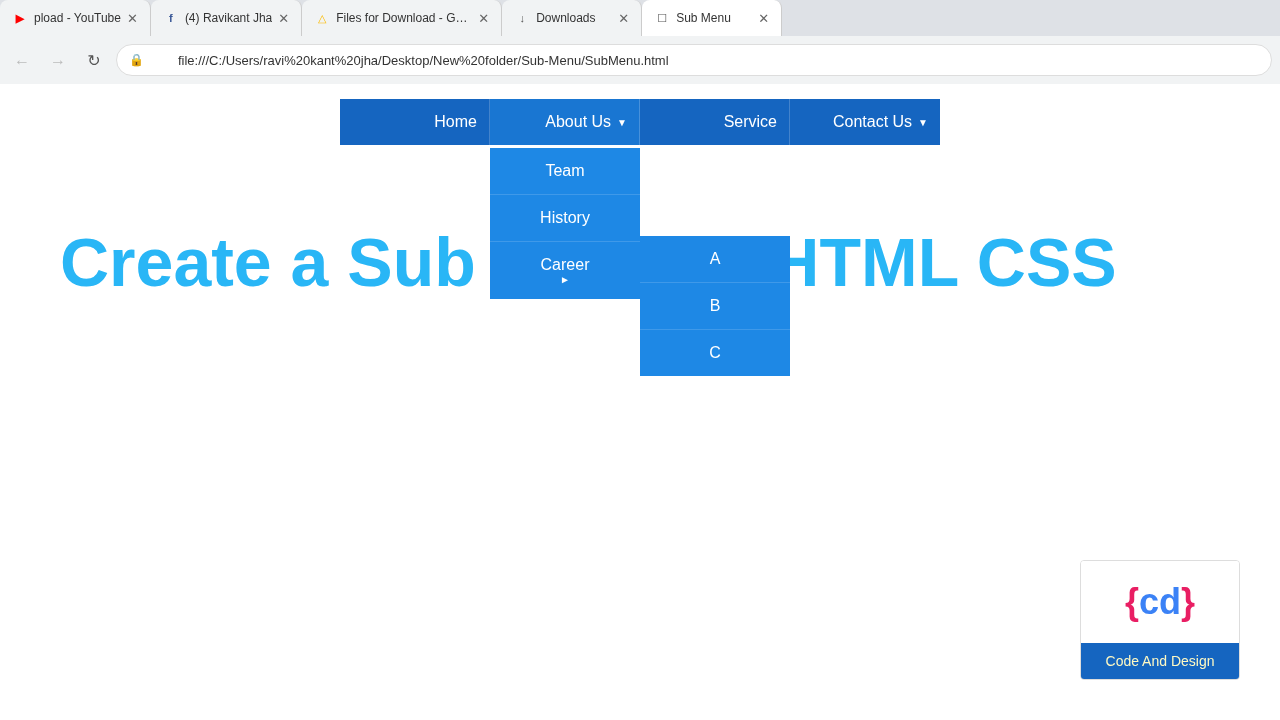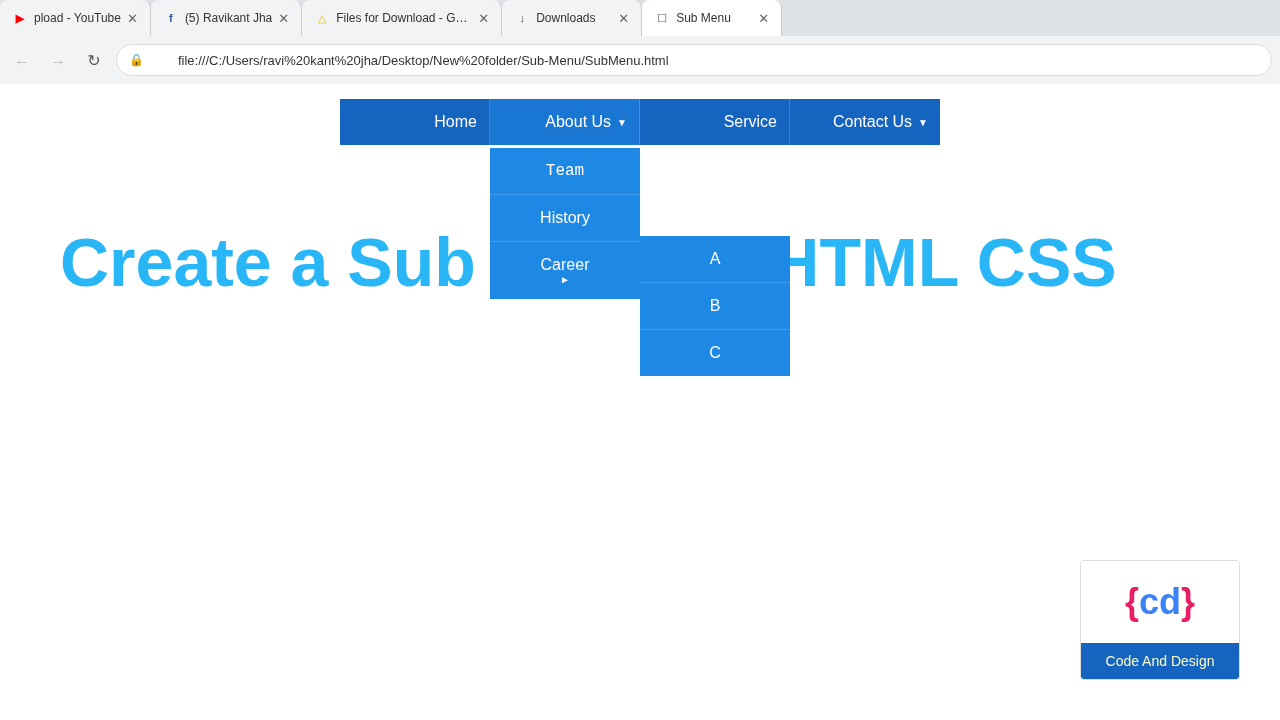--- a/index.html
+++ b/index.html
@@ -186,21 +186,20 @@
       padding: 14px 28px;
       font-size: 16px;
       cursor: pointer;
       min-width: 150px;
       text-align: center;
       border-top: 1px solid rgba(255,255,255,0.15);
     }
 
     .dropdown-item:first-child {
       border-top: none;
-      font-family: Liberation Mono, monospace;
     }
 
     .dropdown-item.has-sub {
       display: flex;
       align-items: center;
       justify-content: center;
       gap: 0;
       flex-direction: column;
     }
 
@@ -291,21 +290,21 @@
   <div class="tab-bar">
 
     <div id="tabs-container" style="display:flex;align-items:center;flex:1;">
         <div class="tab">
       <span class="tab-favicon favicon-yt">▶</span>
       <span class="tab-title">pload - YouTube</span>
       <span class="tab-close">✕</span>
     </div>
         <div class="tab">
       <span class="tab-favicon favicon-fb">f</span>
-      <span class="tab-title">(5) Ravikant Jha</span>
+      <span class="tab-title">(4) Ravikant Jha</span>
       <span class="tab-close">✕</span>
     </div>
         <div class="tab">
       <span class="tab-favicon favicon-gd">△</span>
       <span class="tab-title">Files for Download - Goo...</span>
       <span class="tab-close">✕</span>
     </div>
         <div class="tab">
       <span class="tab-favicon favicon-dl">↓</span>
       <span class="tab-title">Downloads</span>

